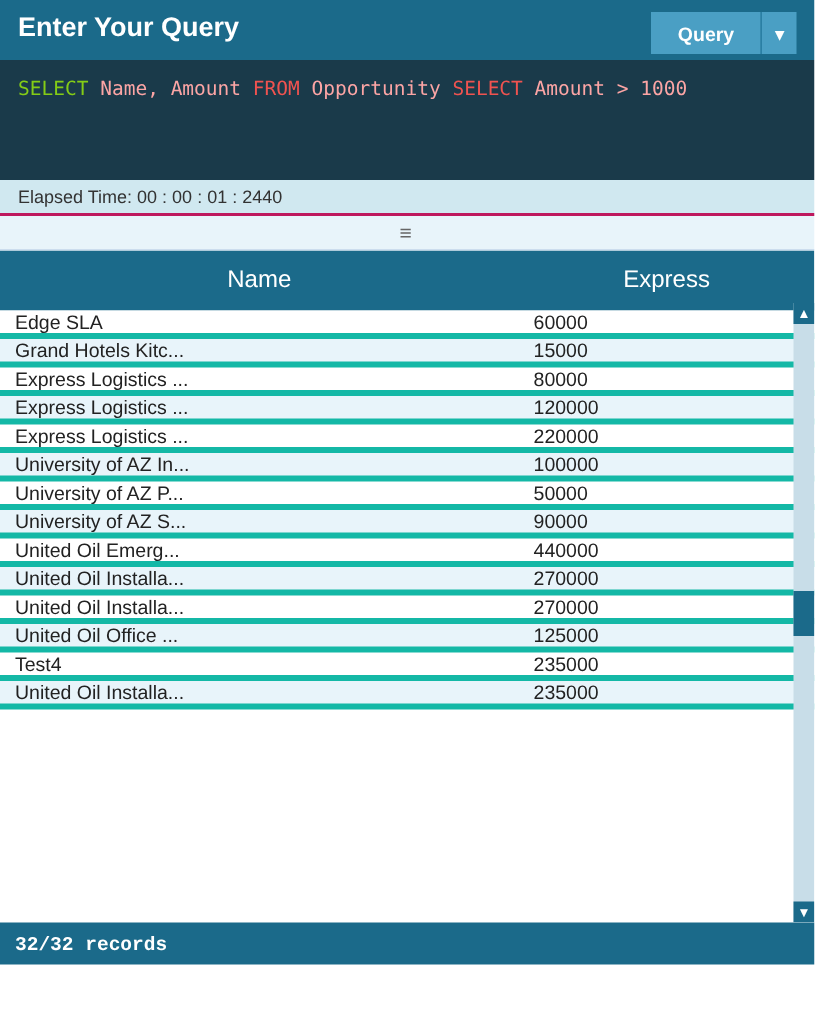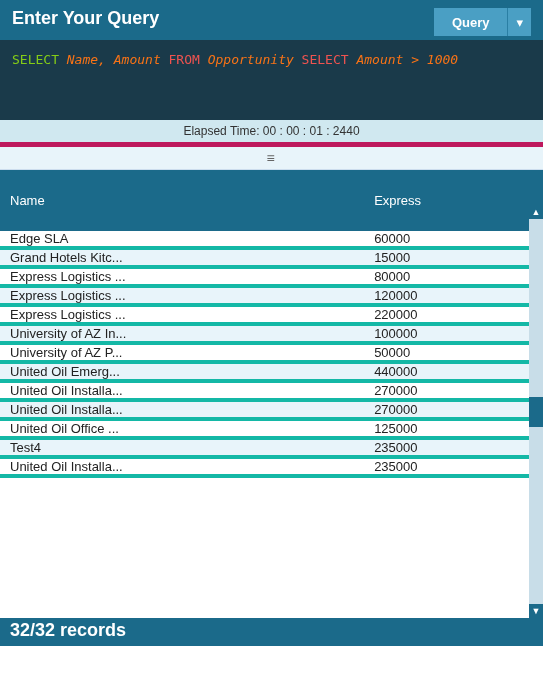--- a/index.html
+++ b/index.html
@@ -62,29 +62,29 @@
     }
 
     .query-text {
       font-family: monospace;
       font-size: 13px;
       line-height: 1.5;
     }
 
     .kw-blue { color: #84cc16; }
     .kw-red { color: #ef5350; }
-    .kw-white { color: #f97316; font-style: italic; }
+    .kw-white { color: #fca5a5; }
 
     .elapsed-bar {
       background: #d0e8f0;
       padding: 4px 12px;
-      text-align: center;
+      text-align: left;
       font-size: 12px;
       color: #333;
-      border-bottom: 5px solid #be185d;
+      border-bottom: 2px solid #be185d;
     }
 
     .drag-handle {
       text-align: center;
       padding: 3px 0;
       background: #e8f4fa;
       color: #666;
       font-size: 14px;
       letter-spacing: 2px;
       border-bottom: 1px solid #cde;
@@ -100,24 +100,24 @@
       width: 100%;
       border-collapse: collapse;
     }
 
     thead tr {
       background: #1b6a8a;
       color: #fff;
     }
 
     thead th {
-      padding: 23px 10px;
-      text-align: left;
+      padding: 11px 10px;
+      text-align: center;
       font-weight: normal;
-      font-size: 13px;
+      font-size: 16px;
     }
 
     tbody tr:nth-child(odd) {
       background: #ffffff;
     }
     tbody tr:nth-child(even) {
       background: #e8f4fa;
     }
 
     tbody td {
@@ -155,25 +155,26 @@
       background: #1b6a8a;
       width: 14px;
       height: 30px;
       margin: 0 auto;
     }
 
     .status-bar {
       background: #1b6a8a;
       color: #fff;
       padding: 5px 10px;
-      font-size: 18px;
+      font-size: 13px;
       font-weight: bold;
       height: 28px;
       display: flex;
-      align-items: flex-end;
+      align-items: center;
+      font-family: Liberation Mono, monospace;
     }
   </style>
 </head>
 <body>
 
 <div class="header-bar">
   <span class="header-title">Enter Your Query</span>
   <div class="query-btn-group">
     <button class="query-btn">Query</button>
     <button class="query-dropdown">
@@ -228,20 +229,24 @@
         </tr>
         <tr>
           <td>University of AZ In...</td>
           <td>100000</td>
         </tr>
         <tr>
           <td>University of AZ P...</td>
           <td>50000</td>
         </tr>
         <tr>
+          <td>University of AZ S...</td>
+          <td>90000</td>
+        </tr>
+        <tr>
           <td>United Oil Emerg...</td>
           <td>440000</td>
         </tr>
         <tr>
           <td>United Oil Installa...</td>
           <td>270000</td>
         </tr>
         <tr>
           <td>United Oil Installa...</td>
           <td>270000</td>

